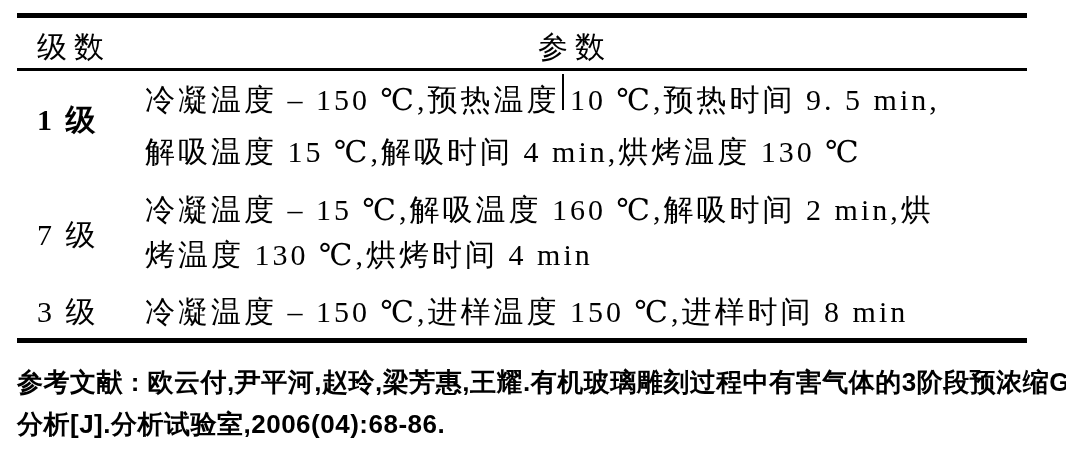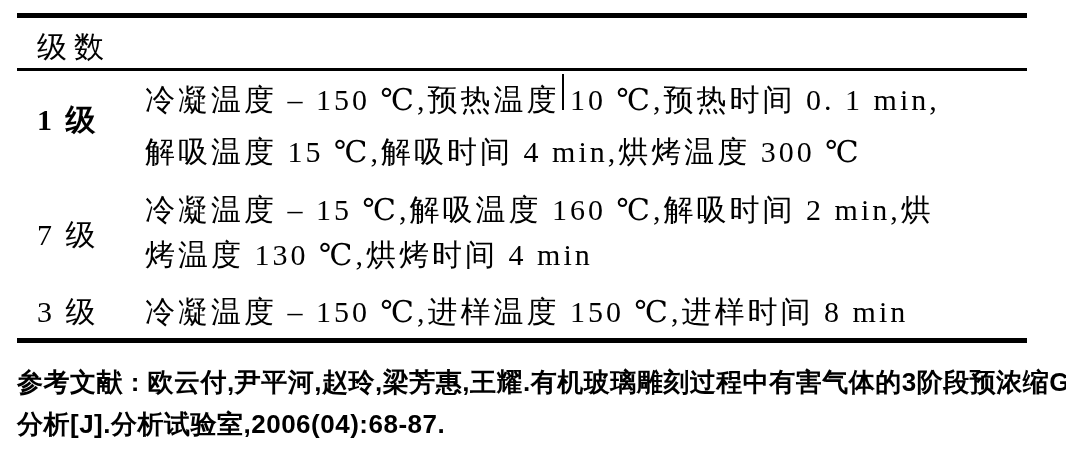--- a/index.html
+++ b/index.html
@@ -78,42 +78,43 @@
 </style>
 </head>
 <body>
 
 <div class="page">
 
   <div class="rule rule-top"></div>
 
   <div class="cell-text header-text header-level col-label">级数</div>
 
+  <div class="cell-text header-text header-params">参数</div>
 
   <div class="rule rule-header"></div>
 
   <div>
     <div class="cell-text col-label r1-label">1 级</div>
-    <div class="cell-text col-content r1l1">冷凝温度 – 150 ℃,预热温度 10 ℃,预热时间 0. 1 min,</div>
-    <div class="cell-text col-content r1l2">解吸温度 15 ℃,解吸时间 4 min,烘烤温度 300 ℃</div>
+    <div class="cell-text col-content r1l1">冷凝温度 – 150 ℃,预热温度 10 ℃,预热时间 9. 5 min,</div>
+    <div class="cell-text col-content r1l2">解吸温度 15 ℃,解吸时间 4 min,烘烤温度 130 ℃</div>
   </div>
 
   <div class="text-cursor"></div>
 
   <div>
     <div class="cell-text col-label r2-label">7 级</div>
     <div class="cell-text col-content r2l1">冷凝温度 – 15 ℃,解吸温度 160 ℃,解吸时间 2 min,烘</div>
     <div class="cell-text col-content r2l2">烤温度 130 ℃,烘烤时间 4 min</div>
   </div>
 
   <div>
     <div class="cell-text col-label r3-label">3 级</div>
     <div class="cell-text col-content r3l1">冷凝温度 – 150 ℃,进样温度 150 ℃,进样时间 8 min</div>
   </div>
 
   <div class="rule rule-bottom"></div>
 
   <div>
     <div class="reference-line ref-line1">参考文献 : 欧云付,尹平河,赵玲,梁芳惠,王耀.有机玻璃雕刻过程中有害气体的3阶段预浓缩GC/MS</div>
-    <div class="reference-line ref-line2">分析[J].分析试验室,2006(04):68-87.</div>
+    <div class="reference-line ref-line2">分析[J].分析试验室,2006(04):68-86.</div>
   </div>
 
 </div>
 
 </body></html>

